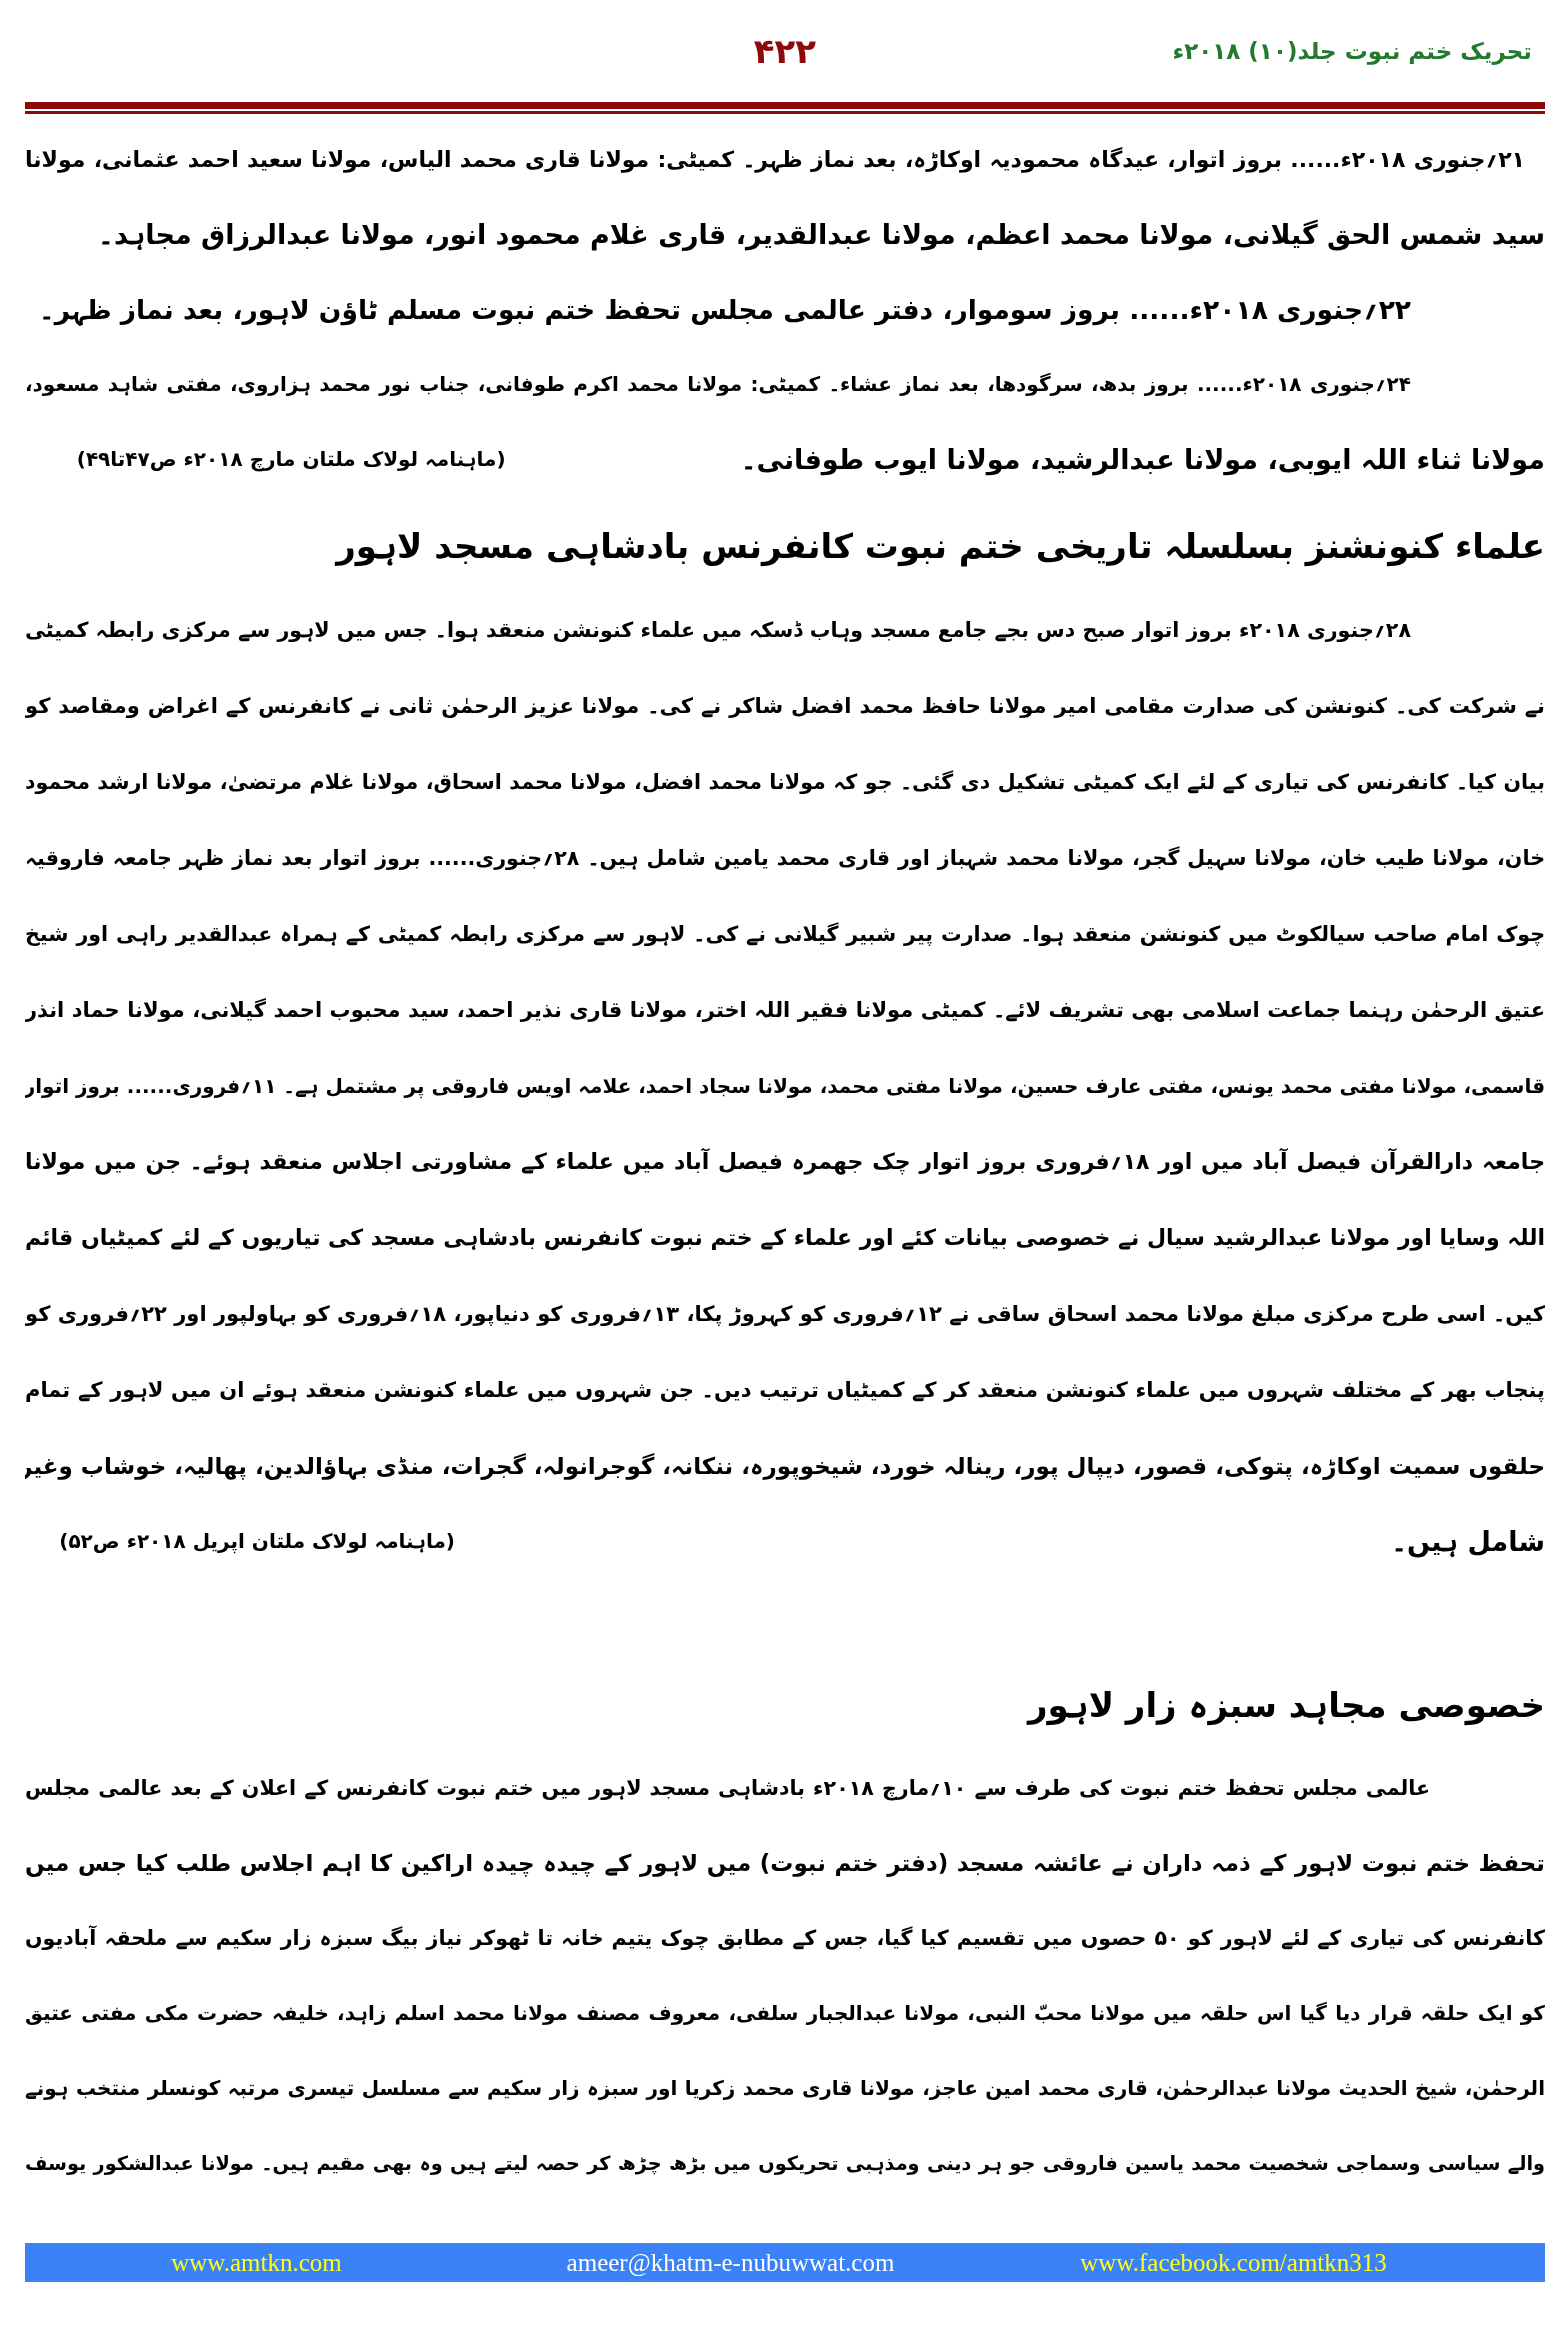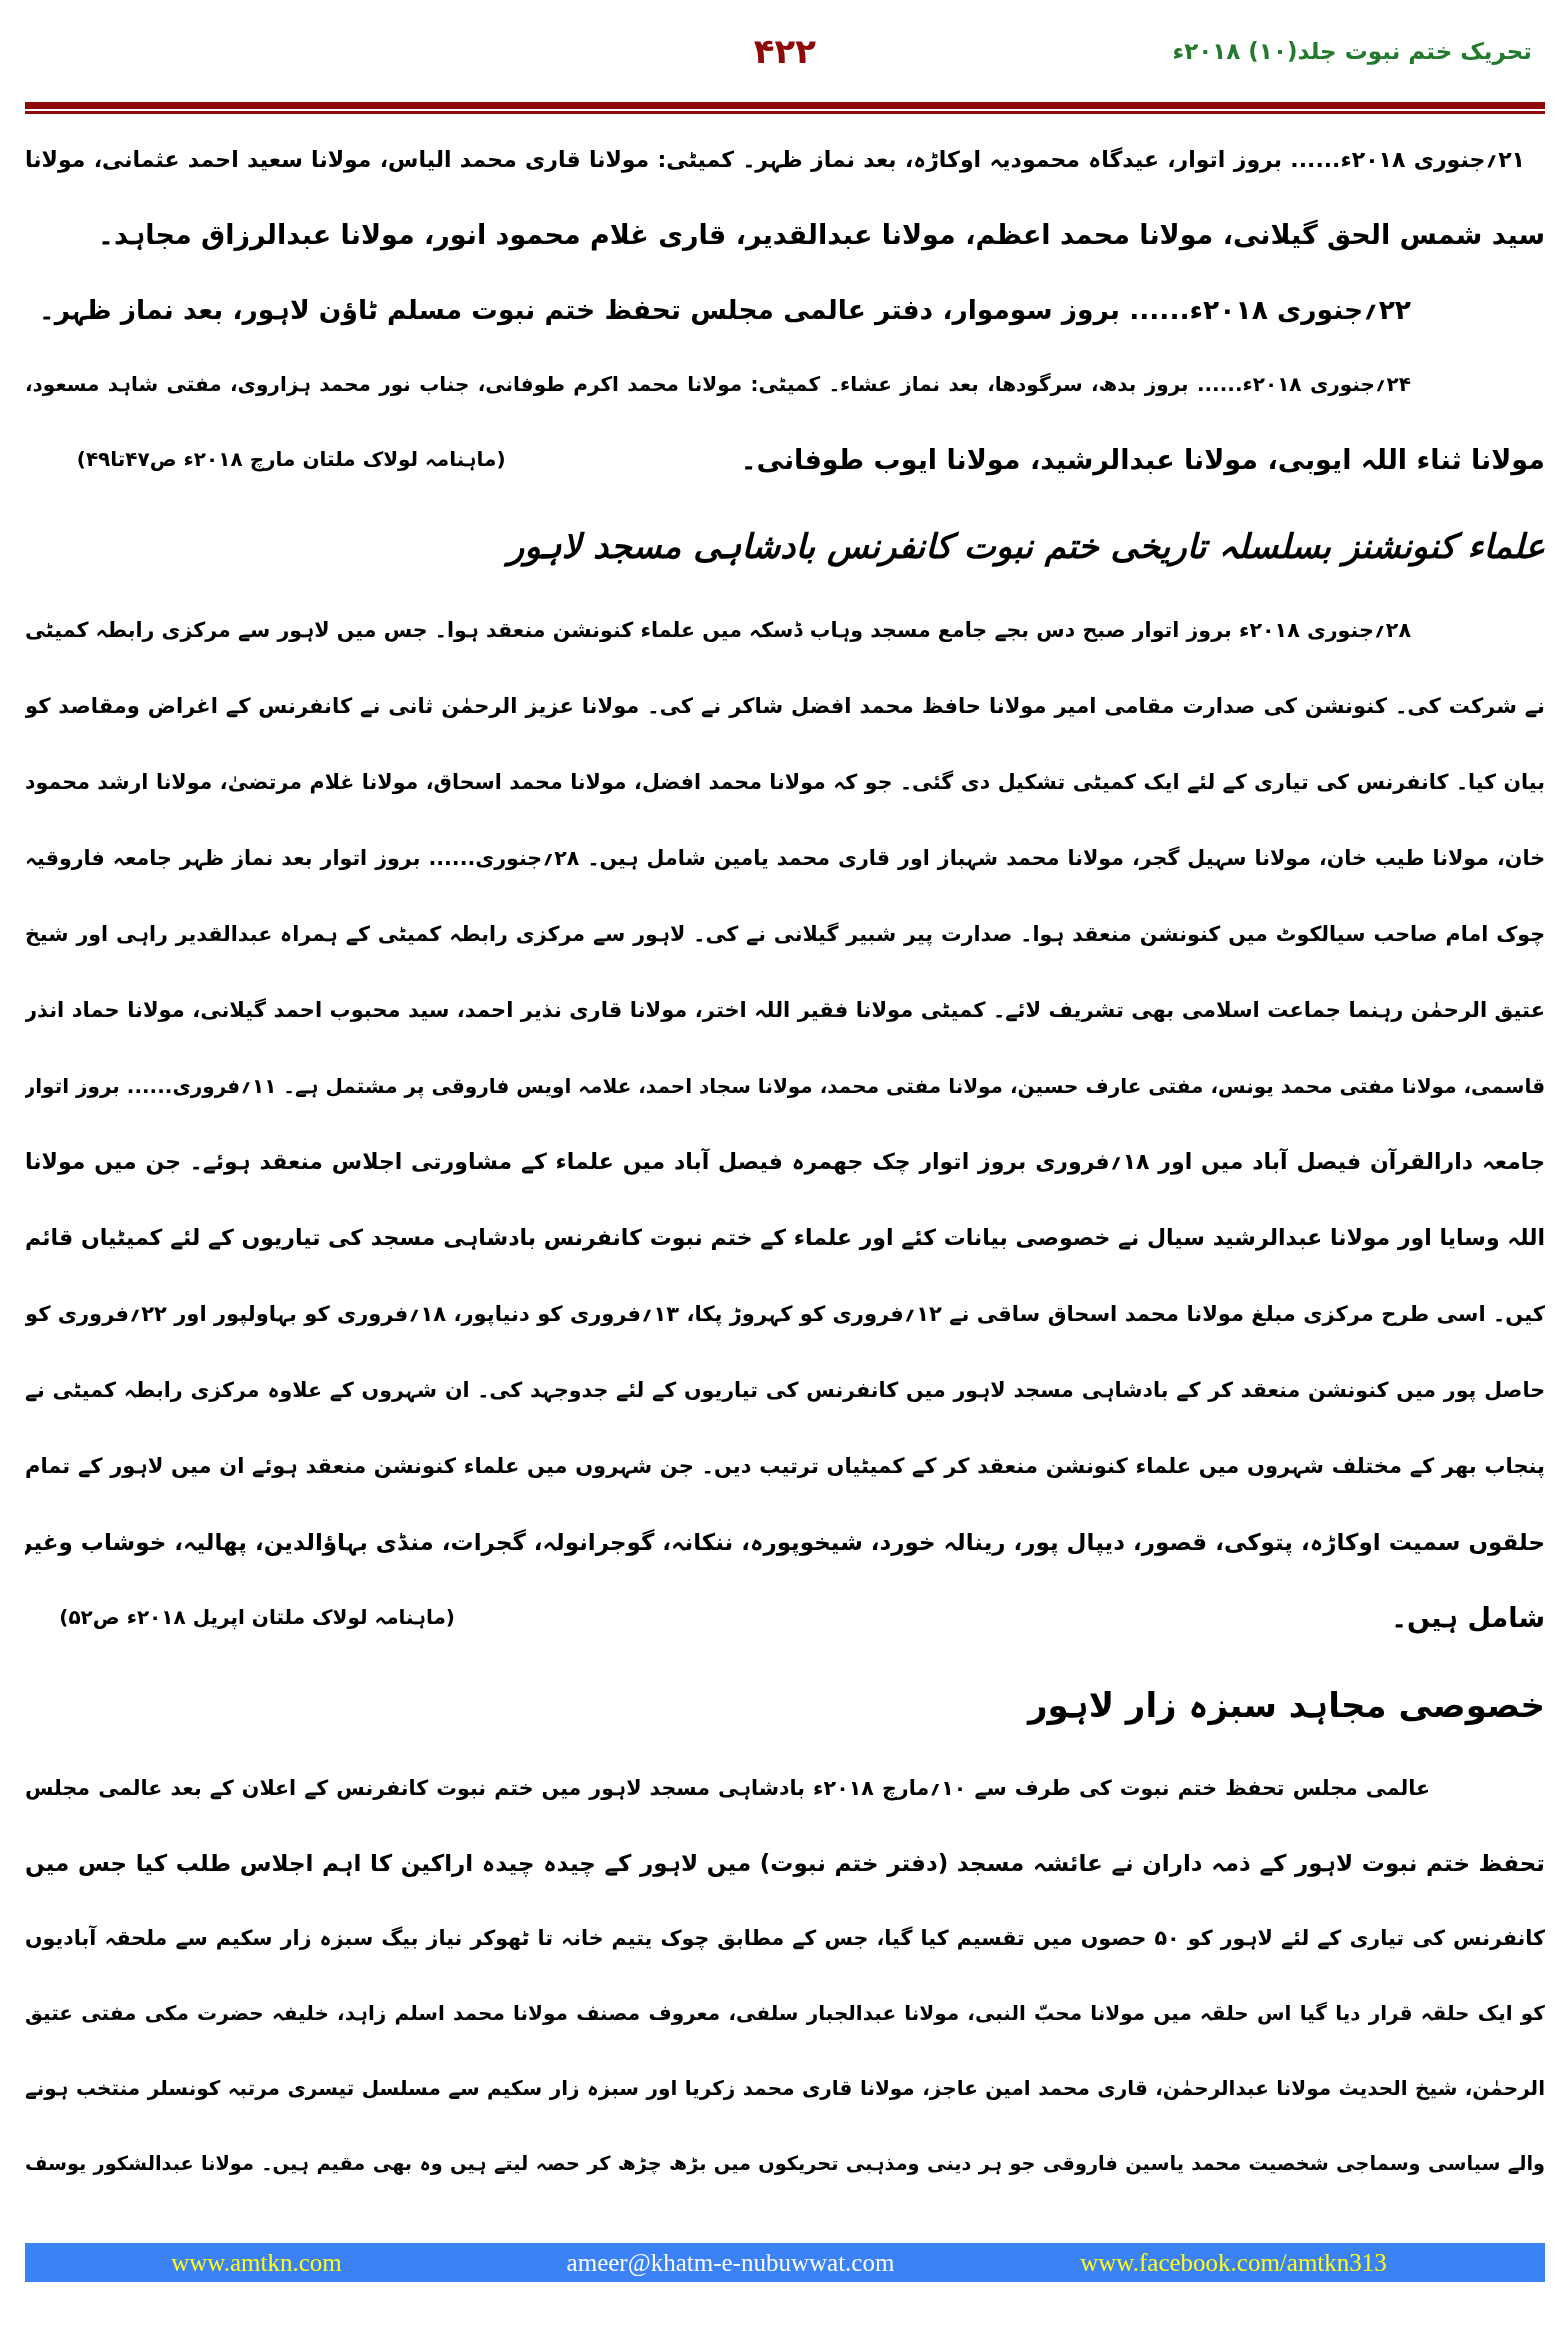--- a/index.html
+++ b/index.html
@@ -58,33 +58,32 @@
     <div class="line j ind-s" style="font-size: 22px;">۲۱؍جنوری ۲۰۱۸ء...... بروز اتوار، عیدگاہ محمودیہ اوکاڑہ، بعد نماز ظہر۔ کمیٹی: مولانا قاری محمد الیاس، مولانا سعید احمد عثمانی، مولانا</div>
     <div class="line last">سید شمس الحق گیلانی، مولانا محمد اعظم، مولانا عبدالقدیر، قاری غلام محمود انور، مولانا عبدالرزاق مجاہد۔</div>
     <div class="line last ind-l" style="font-size: 26.5px;">۲۲؍جنوری ۲۰۱۸ء...... بروز سوموار، دفتر عالمی مجلس تحفظ ختم نبوت مسلم ٹاؤن لاہور، بعد نماز ظہر۔</div>
     <div class="line j ind-l" style="font-size: 20px;">۲۴؍جنوری ۲۰۱۸ء...... بروز بدھ، سرگودھا، بعد نماز عشاء۔ کمیٹی: مولانا محمد اکرم طوفانی، جناب نور محمد ہزاروی، مفتی شاہد مسعود،</div>
     <div class="row">
       <div class="line last">مولانا ثناء اللہ ایوبی، مولانا عبدالرشید، مولانا ایوب طوفانی۔</div>
       <div class="ref ref-1">(ماہنامہ لولاک ملتان مارچ ۲۰۱۸ء ص۴۷تا۴۹)</div>
     </div>
   </div>
 
-  <div class="heading" style="top:508px;font-style:italic;">علماء کنونشنز بسلسلہ تاریخی ختم نبوت کانفرنس بادشاہی مسجد لاہور</div>
+  <div class="heading" style="top:508px;">علماء کنونشنز بسلسلہ تاریخی ختم نبوت کانفرنس بادشاہی مسجد لاہور</div>
   <div class="block p1" style="top:592px;">
     <div class="line j ind-l" style="font-size: 20.6px;">۲۸؍جنوری ۲۰۱۸ء بروز اتوار صبح دس بجے جامع مسجد وہاب ڈسکہ میں علماء کنونشن منعقد ہوا۔ جس میں لاہور سے مرکزی رابطہ کمیٹی</div>
     <div class="line j" style="font-size: 21px;">نے شرکت کی۔ کنونشن کی صدارت مقامی امیر مولانا حافظ محمد افضل شاکر نے کی۔ مولانا عزیز الرحمٰن ثانی نے کانفرنس کے اغراض ومقاصد کو</div>
     <div class="line j" style="font-size: 20.6px;">بیان کیا۔ کانفرنس کی تیاری کے لئے ایک کمیٹی تشکیل دی گئی۔ جو کہ مولانا محمد افضل، مولانا محمد اسحاق، مولانا غلام مرتضیٰ، مولانا ارشد محمود</div>
     <div class="line j" style="font-size: 20.6px;">خان، مولانا طیب خان، مولانا سہیل گجر، مولانا محمد شہباز اور قاری محمد یامین شامل ہیں۔ ۲۸؍جنوری...... بروز اتوار بعد نماز ظہر جامعہ فاروقیہ</div>
     <div class="line j" style="font-size: 20.6px;">چوک امام صاحب سیالکوٹ میں کنونشن منعقد ہوا۔ صدارت پیر شبیر گیلانی نے کی۔ لاہور سے مرکزی رابطہ کمیٹی کے ہمراہ عبدالقدیر راہی اور شیخ</div>
     <div class="line j" style="font-size: 21px;">عتیق الرحمٰن رہنما جماعت اسلامی بھی تشریف لائے۔ کمیٹی مولانا فقیر اللہ اختر، مولانا قاری نذیر احمد، سید محبوب احمد گیلانی، مولانا حماد انذر</div>
     <div class="line j" style="font-size: 20px;">قاسمی، مولانا مفتی محمد یونس، مفتی عارف حسین، مولانا مفتی محمد، مولانا سجاد احمد، علامہ اویس فاروقی پر مشتمل ہے۔ ۱۱؍فروری...... بروز اتوار</div>
     <div class="line j" style="font-size: 22px;">جامعہ دارالقرآن فیصل آباد میں اور ۱۸؍فروری بروز اتوار چک جھمرہ فیصل آباد میں علماء کے مشاورتی اجلاس منعقد ہوئے۔ جن میں مولانا</div>
     <div class="line j" style="font-size: 22px;">اللہ وسایا اور مولانا عبدالرشید سیال نے خصوصی بیانات کئے اور علماء کے ختم نبوت کانفرنس بادشاہی مسجد کی تیاریوں کے لئے کمیٹیاں قائم</div>
     <div class="line j" style="font-size: 21px;">کیں۔ اسی طرح مرکزی مبلغ مولانا محمد اسحاق ساقی نے ۱۲؍فروری کو کہروڑ پکا، ۱۳؍فروری کو دنیاپور، ۱۸؍فروری کو بہاولپور اور ۲۲؍فروری کو</div>
-    <div class="line j" style="font-size: 20.6px;">حاصل پور میں کنونشن منعقد کر کے بادشاہی مسجد لاہور میں کانفرنس کی تیاریوں کے لئے جدوجہد کی۔ ان شہروں کے علاوہ مرکزی رابطہ کمیٹی نے</div>
     <div class="line j" style="font-size: 21px;">پنجاب بھر کے مختلف شہروں میں علماء کنونشن منعقد کر کے کمیٹیاں ترتیب دیں۔ جن شہروں میں علماء کنونشن منعقد ہوئے ان میں لاہور کے تمام</div>
     <div class="line j" style="font-size: 23px;">حلقوں سمیت اوکاڑہ، پتوکی، قصور، دیپال پور، رینالہ خورد، شیخوپورہ، ننکانہ، گوجرانولہ، گجرات، منڈی بہاؤالدین، پھالیہ، خوشاب وغیرہ</div>
     <div class="row">
       <div class="line last">شامل ہیں۔</div>
       <div class="ref ref-2">(ماہنامہ لولاک ملتان اپریل ۲۰۱۸ء ص۵۲)</div>
     </div>
   </div>
 
   <div class="heading" style="top:1667px;">خصوصی مجاہد سبزہ زار لاہور</div>
   <div class="block" style="top:1751px;">

